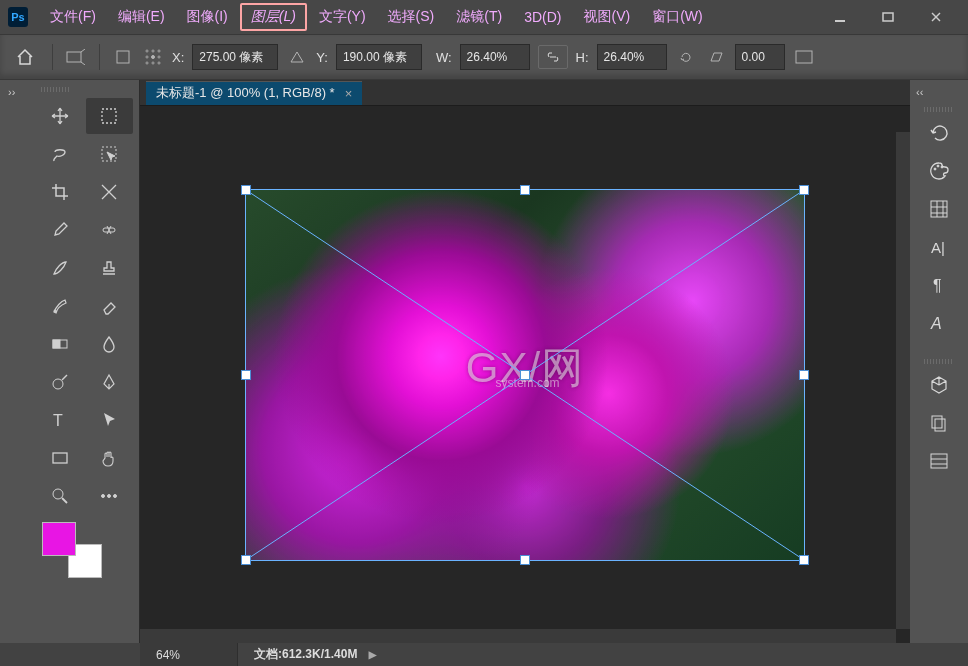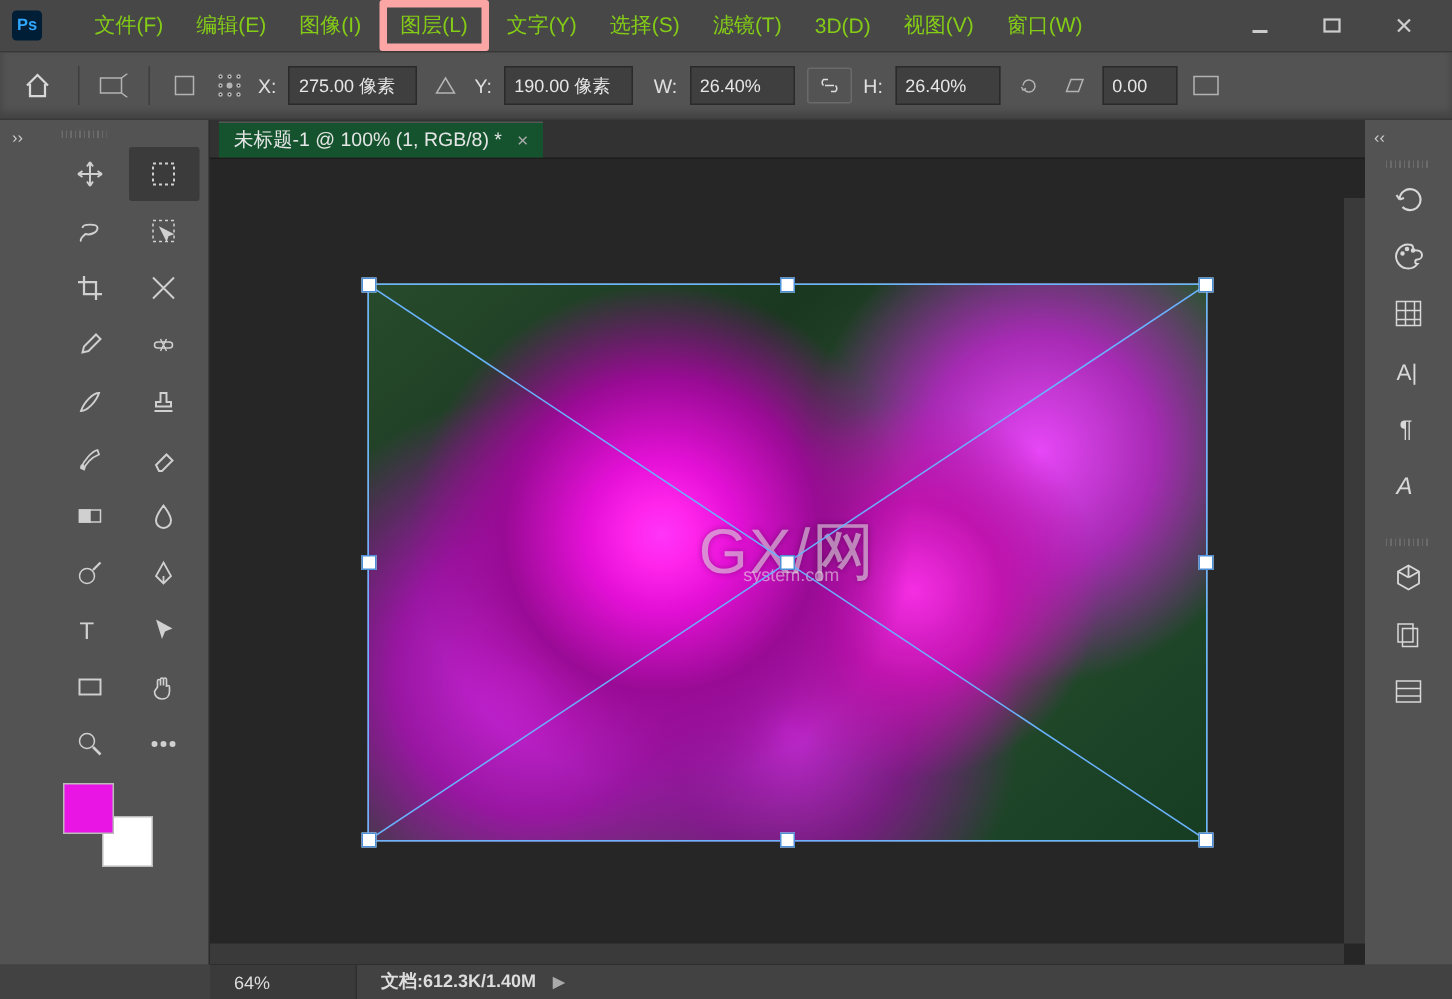--- a/index.html
+++ b/index.html
@@ -1,21 +1,21 @@
 <!DOCTYPE html>
 <html><head>
   <meta charset="utf-8">
   <style>
     * { margin: 0; padding: 0; box-sizing: border-box; font-family: "Microsoft YaHei", sans-serif; }
     body { width: 968px; height: 666px; background: #323232; overflow: hidden; color: #e6e6e6; user-select: none; }
     
     .menubar { height: 34px; background: #474747; display: flex; align-items: center; padding: 0 8px; gap: 2px; }
-    .menubar .ps-logo { width: 20px; height: 20px; background: #001e36; border-radius: 3px; display: flex; align-items: center; justify-content: center; color: #31a8ff; font-weight: bold; font-size: 11px; margin-right: 23px; }
-    .menubar .menu-item { padding: 4px 10px; font-size: 14px; color: #84cc16; cursor: default; }
-    .menubar .menu-item.active { border: 5px solid #fca5a5; border-radius: 2px; padding: 3px 9px; }
+    .menubar .ps-logo { width: 20px; height: 20px; background: #001e36; border-radius: 3px; display: flex; align-items: center; justify-content: center; color: #31a8ff; font-weight: bold; font-size: 11px; margin-right: 10px; }
+    .menubar .menu-item { padding: 4px 10px; font-size: 14px; color: #f0abfc; cursor: default; }
+    .menubar .menu-item.active { border: 2px solid #fca5a5; border-radius: 2px; padding: 3px 9px; font-style: italic; }
     .window-controls { margin-left: auto; display: flex; gap: 0; }
     .window-controls .wc { width: 48px; height: 32px; display: flex; align-items: center; justify-content: center; font-size: 13px; }
     .window-controls .wc svg { stroke: #ccc; fill: none; }
     
     .optbar { height: 46px; background: #535353; border-top: 1px solid #383838; border-bottom: 1px solid #383838; display: flex; align-items: center; padding: 0 10px; gap: 8px; box-shadow: inset 0 -4px 6px rgba(0,0,0,0.2); }
     .optbar .home-btn { width: 30px; height: 30px; display:flex; align-items:center; justify-content:center; }
     .optbar .opt-sep { width: 1px; height: 26px; background: #3e3e3e; margin: 0 4px; }
     .optbar .opt-ico { width: 22px; height: 22px; display:flex; align-items:center; justify-content:center; opacity: .8; }
     .optbar .lbl { font-size: 13px; color: #e0e0e0; }
     .optbar input[type=text] { background: #3f3f3f; border: 1px solid #2a2a2a; color: #e6e6e6; font-size: 12px; padding: 4px 6px; width: 86px; height: 26px; }
@@ -32,21 +32,21 @@
     .toolgrid { display: grid; grid-template-columns: 1fr 1fr; gap: 2px; margin-top: 4px; }
     .tool { height: 36px; display:flex; align-items:center; justify-content:center; position: relative; border-radius: 2px; }
     .tool.sel { background: #3b3b3b; }
     .tool svg { stroke: #d0d0d0; fill: none; }
     .swatches { margin-top: 8px; position: relative; width: 60px; height: 56px; margin-left: 6px; }
     .swatch-fg { position:absolute; width:34px; height:34px; background:#e815e4; border:1px solid #bbb; left:0; top:0; z-index:2; }
     .swatch-bg { position:absolute; width:34px; height:34px; background:#fff; border:1px solid #bbb; right:0; bottom:0; }
     
     .doc-area { flex: 1; background: #262626; position: relative; display:flex; flex-direction:column; }
     .tabbar { height: 26px; background: #323232; display: flex; align-items: center; padding-left: 6px; border-bottom: 1px solid #1c1c1c; }
-    .doc-tab { background: #14532d; height: 24px; display:flex; align-items:center; padding: 0 10px; font-size: 13px; color: #e6e6e6; gap: 10px; border-top: 1px solid #555; justify-content: flex-end; }
+    .doc-tab { background: #0c4a6e; height: 24px; display:flex; align-items:center; padding: 0 10px; font-size: 13px; color: #e6e6e6; gap: 10px; border-top: 1px solid #555; justify-content: flex-end; }
     .doc-tab .close { color: #aaa; font-size: 13px; }
     .canvas-wrap { flex:1; position: relative; background: #262626; overflow: hidden; }
     .canvas { position:absolute; left:50%; top:50%; width:560px; height:372px; transform:translate(-50%,-50%); background: #fff; }
     .photo { position:absolute; inset:0; background:
       radial-gradient(circle at 35% 45%, #ff3ce8 0%, #d018c4 12%, #8c1088 25%, transparent 40%),
       radial-gradient(circle at 65% 55%, #e235d3 0%, #b01aa1 14%, transparent 30%),
       radial-gradient(circle at 20% 70%, #c42fd2 0%, #8d1b95 18%, transparent 36%),
       radial-gradient(circle at 80% 30%, #d84de6 0%, #9a2fa6 15%, transparent 30%),
       radial-gradient(circle at 50% 80%, #b52fc2 0%, #6e2176 20%, transparent 38%),
       linear-gradient(140deg, #2a4a2f 0%, #1d3622 30%, #2e5233 55%, #1a3b24 100%);

